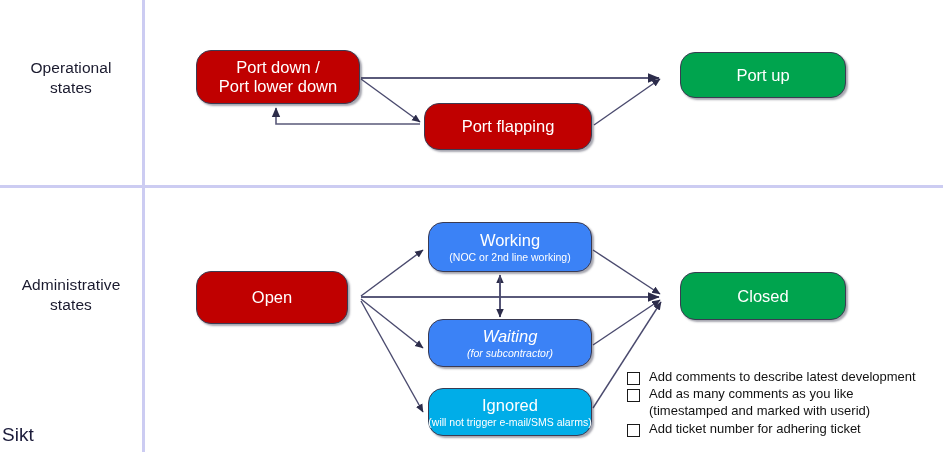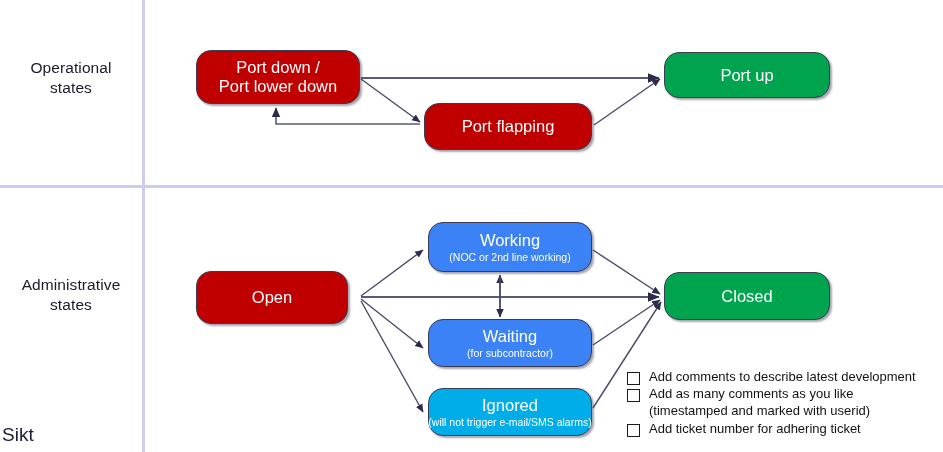--- a/index.html
+++ b/index.html
@@ -74,31 +74,31 @@
     white-space: pre-line;
   }
   .node .sub {
     font-size: 10.5px;
     line-height: 12px;
     margin-top: 1px;
     font-family: "Liberation Sans", sans-serif;
     white-space: nowrap;
   }
   .red   { background: #c00000; }
-  .green { background: #00a44e; }
+  .green { background: #00a44e; margin-left: 16px; }
   .lgreen{ background: #3b82f6; }
   .blue  { background: #00ade8; }
 
   #node-port-down   { left: 196px; top: 50px;  width: 164px; height: 54px; }
   #node-port-flap   { left: 424px; top: 103px; width: 168px; height: 47px; }
   #node-port-up     { left: 664px; top: 52px;  width: 166px; height: 46px; }
 
   #node-open        { left: 196px; top: 271px; width: 152px; height: 53px; }
   #node-working     { left: 428px; top: 222px; width: 164px; height: 50px; }
-  #node-waiting     { left: 428px; top: 319px; width: 164px; height: 48px; }
+  #node-waiting     { left: 428px; top: 319px; width: 164px; height: 48px; font-style: italic; }
   #node-ignored     { left: 428px; top: 388px; width: 164px; height: 48px; }
 
   #node-closed      { left: 664px; top: 272px; width: 166px; height: 48px; }
 
   
   #arrows {
     position: absolute;
     left: 0; top: 0;
     width: 943px; height: 452px;
     z-index: 2;

